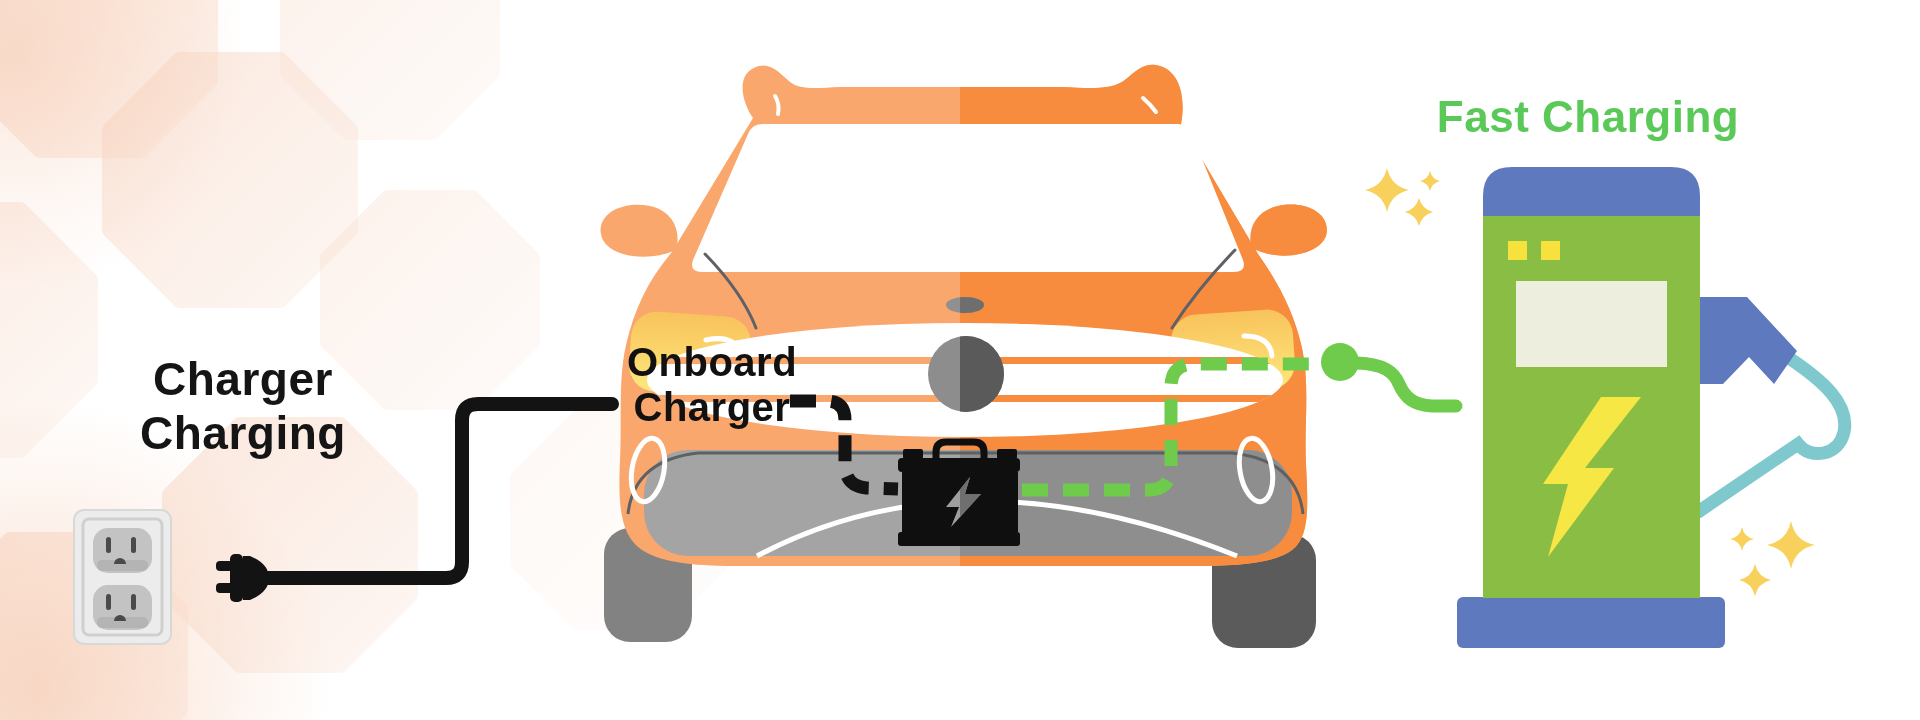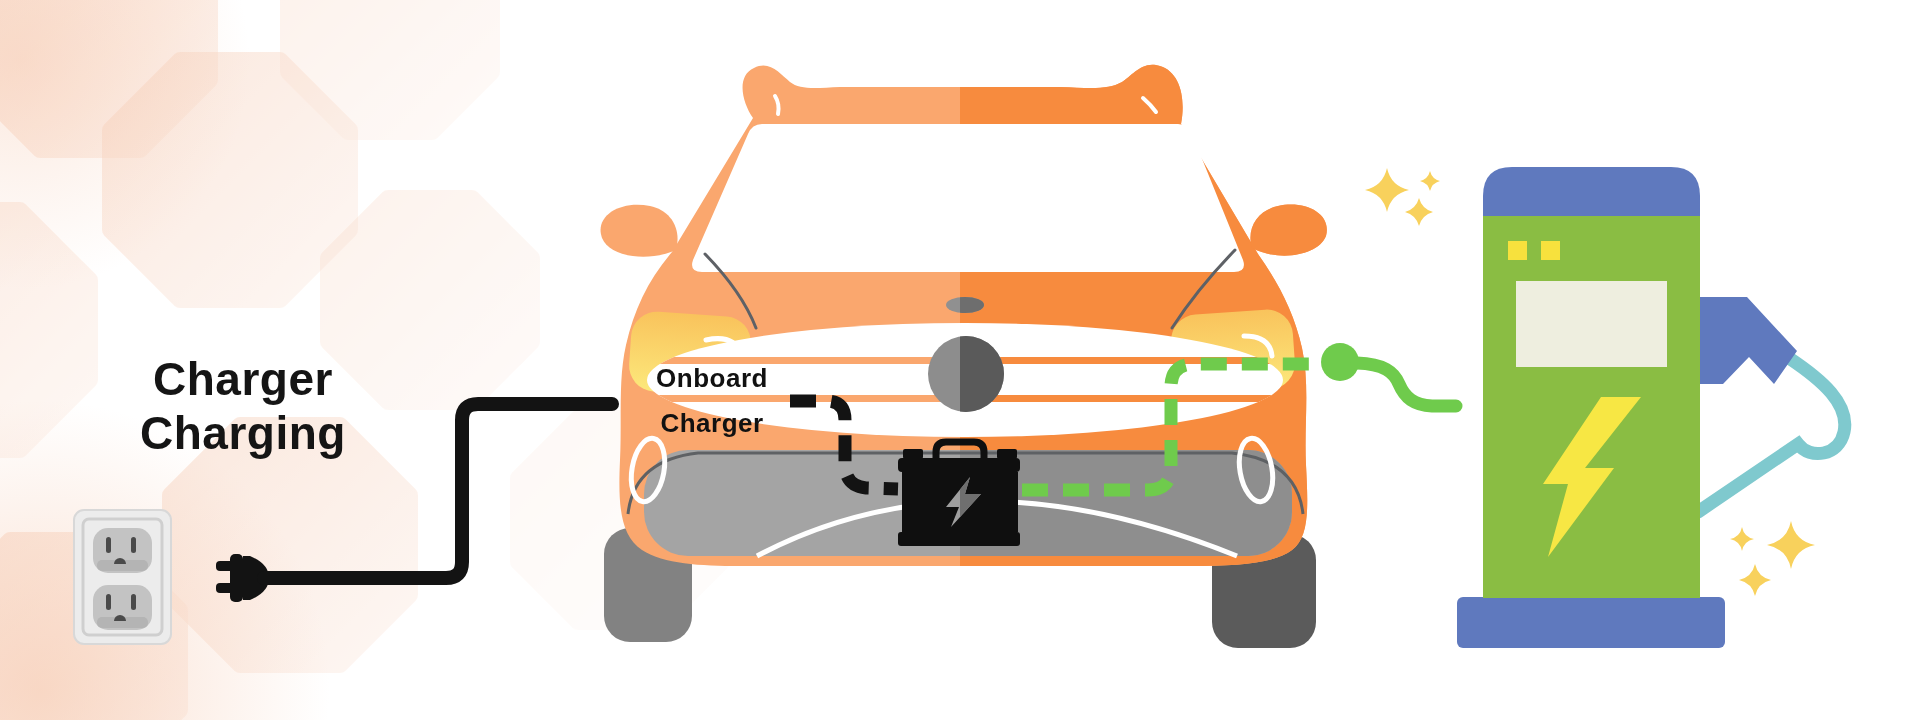--- a/index.html
+++ b/index.html
@@ -3,21 +3,21 @@
 <meta charset="utf-8">
 <style>
   html,body{margin:0;padding:0;background:#fff;}
   #stage{
     position:relative;width:1920px;height:720px;overflow:hidden;background:#ffffff;
     font-family:"Liberation Sans", sans-serif;
   }
   #art{position:absolute;left:0;top:0;}
   .label{position:absolute;font-weight:bold;text-align:center;letter-spacing:.5px;}
   .label-mobile{left:48px;top:352px;width:390px;font-size:46px;color:#151515;}
-  .label-onboard{left:606px;top:356px;width:212px;font-size:26px;line-height:45px;color:#111111;}
+  .label-onboard{left:606px;top:340px;width:212px;font-size:40px;line-height:45px;color:#111111;}
   .label-fast{left:1428px;top:92px;width:320px;font-size:44px;color:#5BC958;}
 </style>
 </head>
 <body>
 
 <div id="stage">
 
   <svg id="art" width="1920" height="720" viewBox="0 0 1920 720">
     <defs>
       <clipPath id="rightHalf">
@@ -184,13 +184,14 @@
       <path d="M1430,171 Q1432,179 1440,181 Q1432,183 1430,191 Q1428,183 1420,181 Q1428,179 1430,171 Z"></path>
       <path d="M1419,198 Q1422,209 1433,212 Q1422,215 1419,226 Q1416,215 1405,212 Q1416,209 1419,198 Z"></path>
       <path d="M1742,527 Q1744,537 1754,539 Q1744,541 1742,551 Q1740,541 1730,539 Q1740,537 1742,527 Z"></path>
       <path d="M1791,521 Q1795,541 1815,545 Q1795,549 1791,569 Q1787,549 1767,545 Q1787,541 1791,521 Z"></path>
       <path d="M1755,564 Q1758,577 1771,580 Q1758,583 1755,596 Q1752,583 1739,580 Q1752,577 1755,564 Z"></path>
     </g>
   </svg>
 
   <div class="label label-mobile">Charger Charging</div>
   <div class="label label-onboard">Onboard Charger</div>
+  <div class="label label-fast">Fast Charging</div>
 </div>
 
 </body></html>

